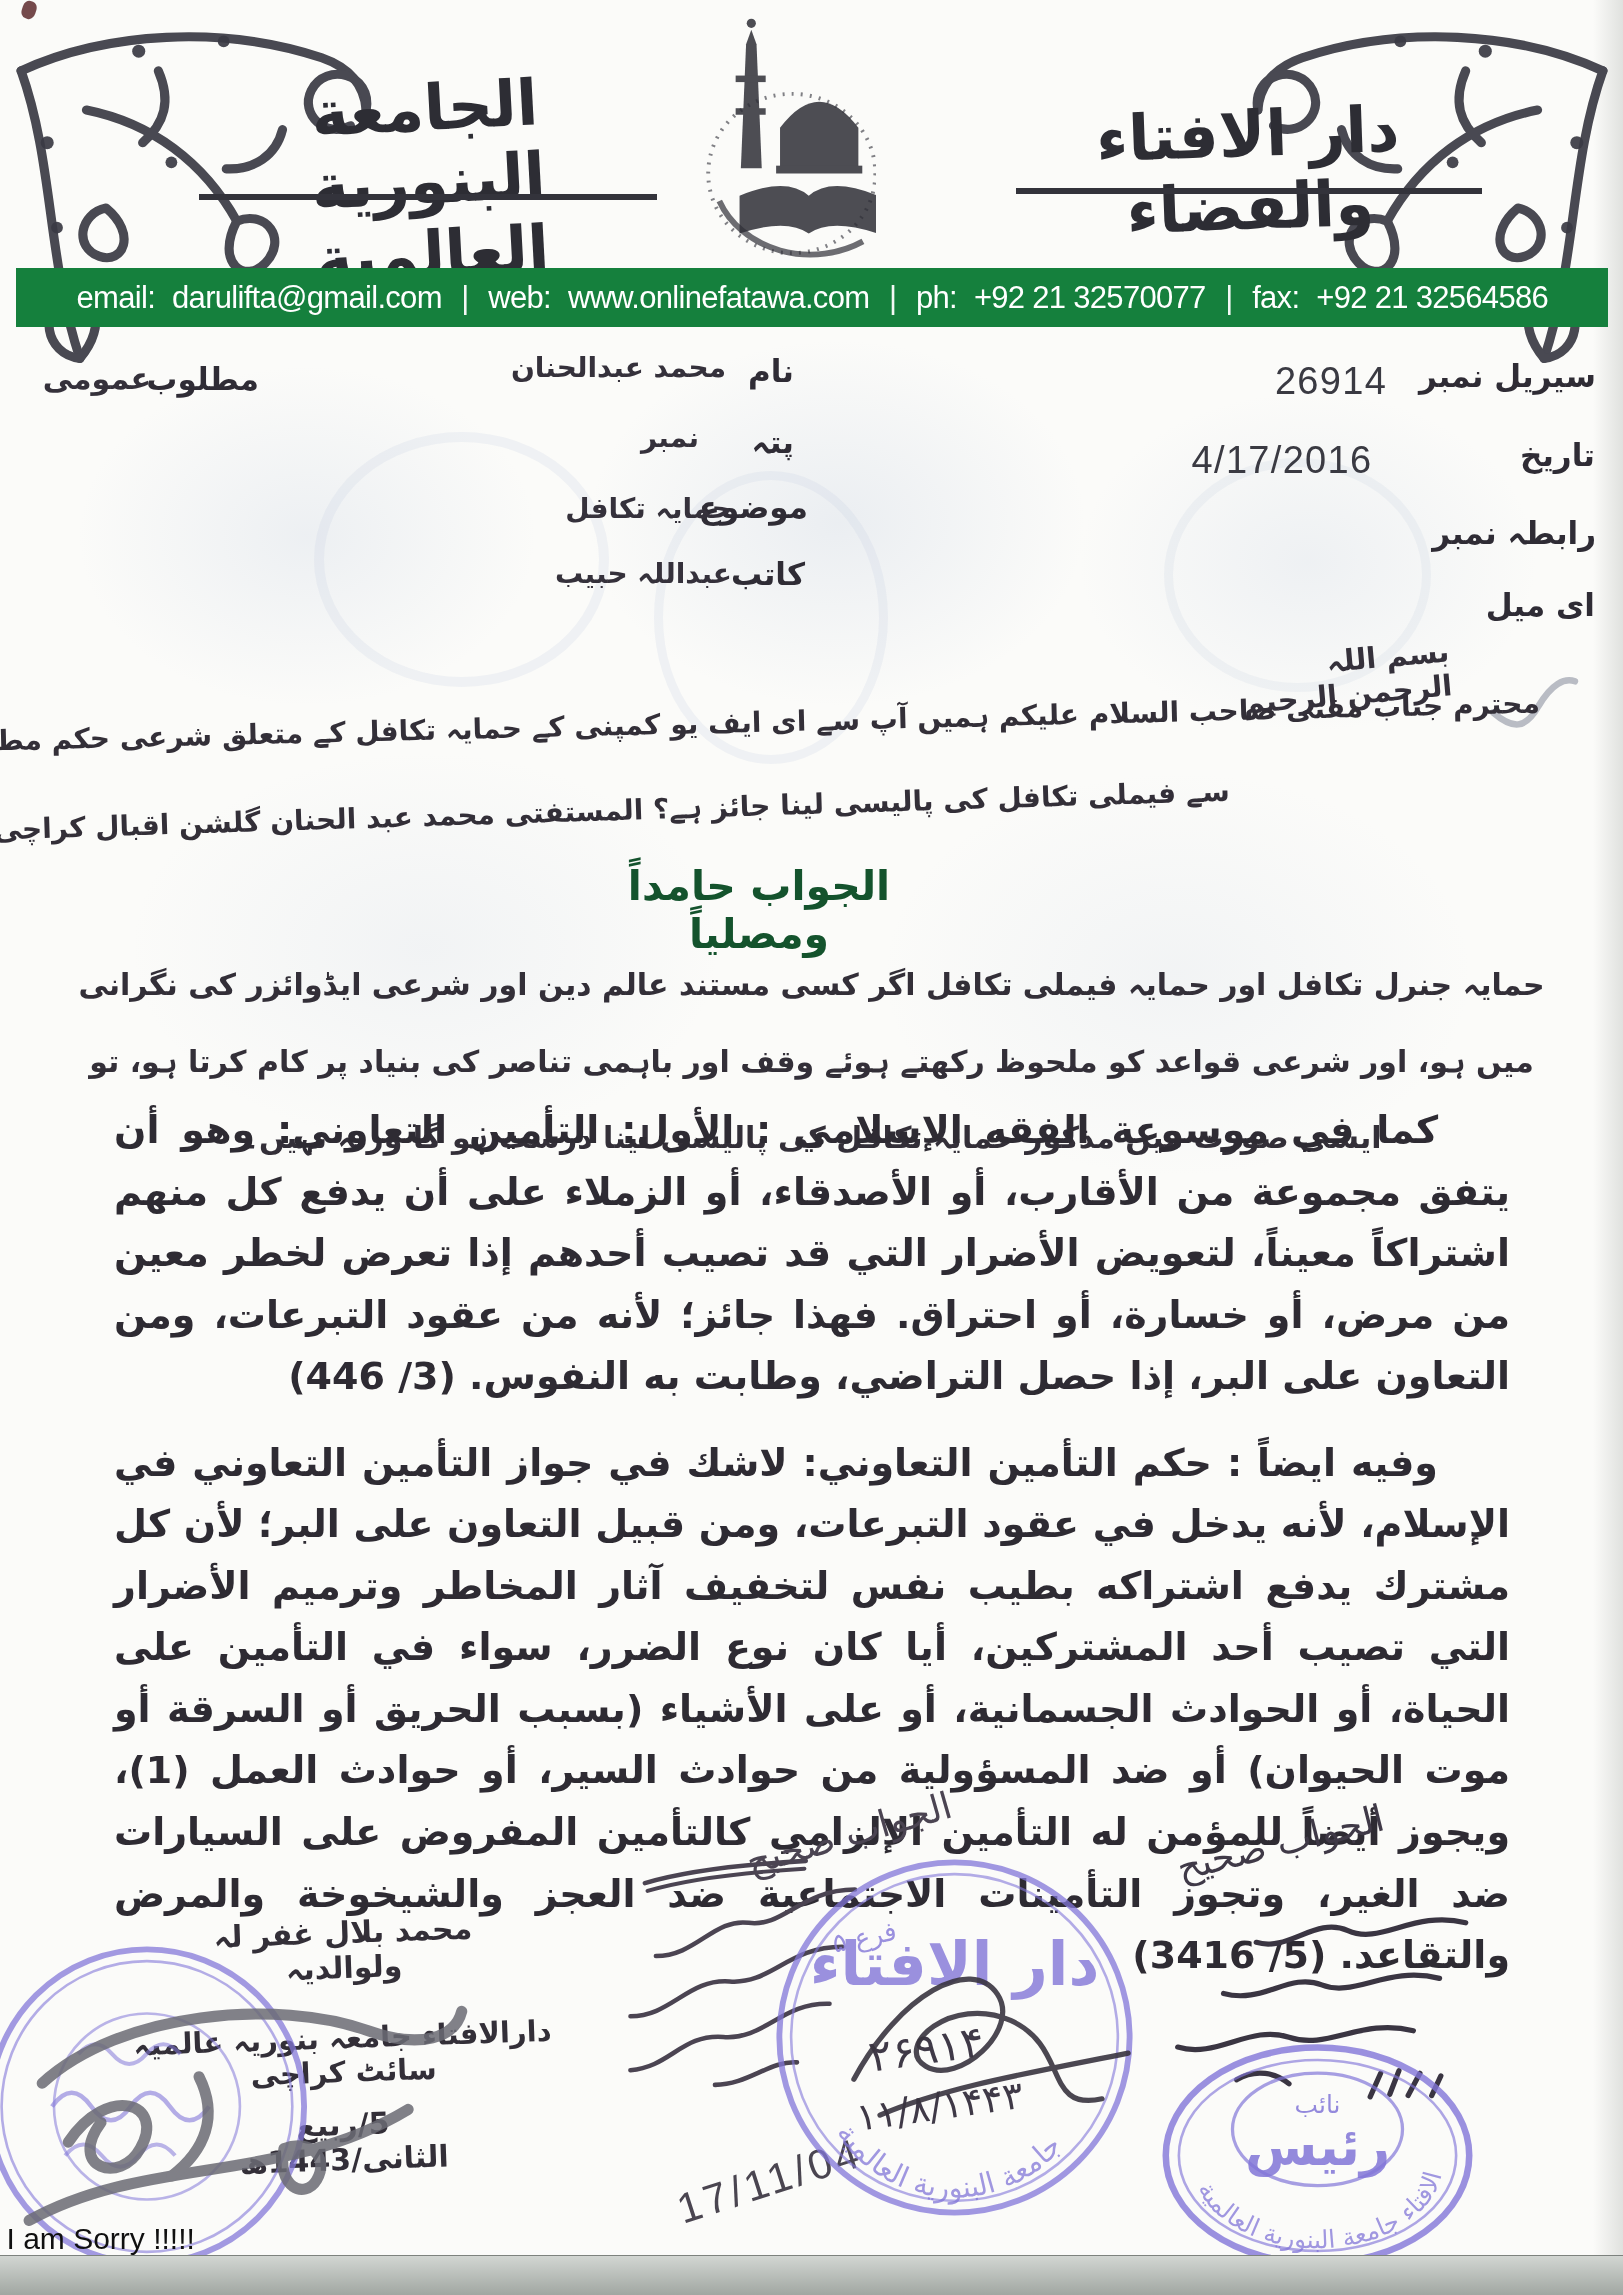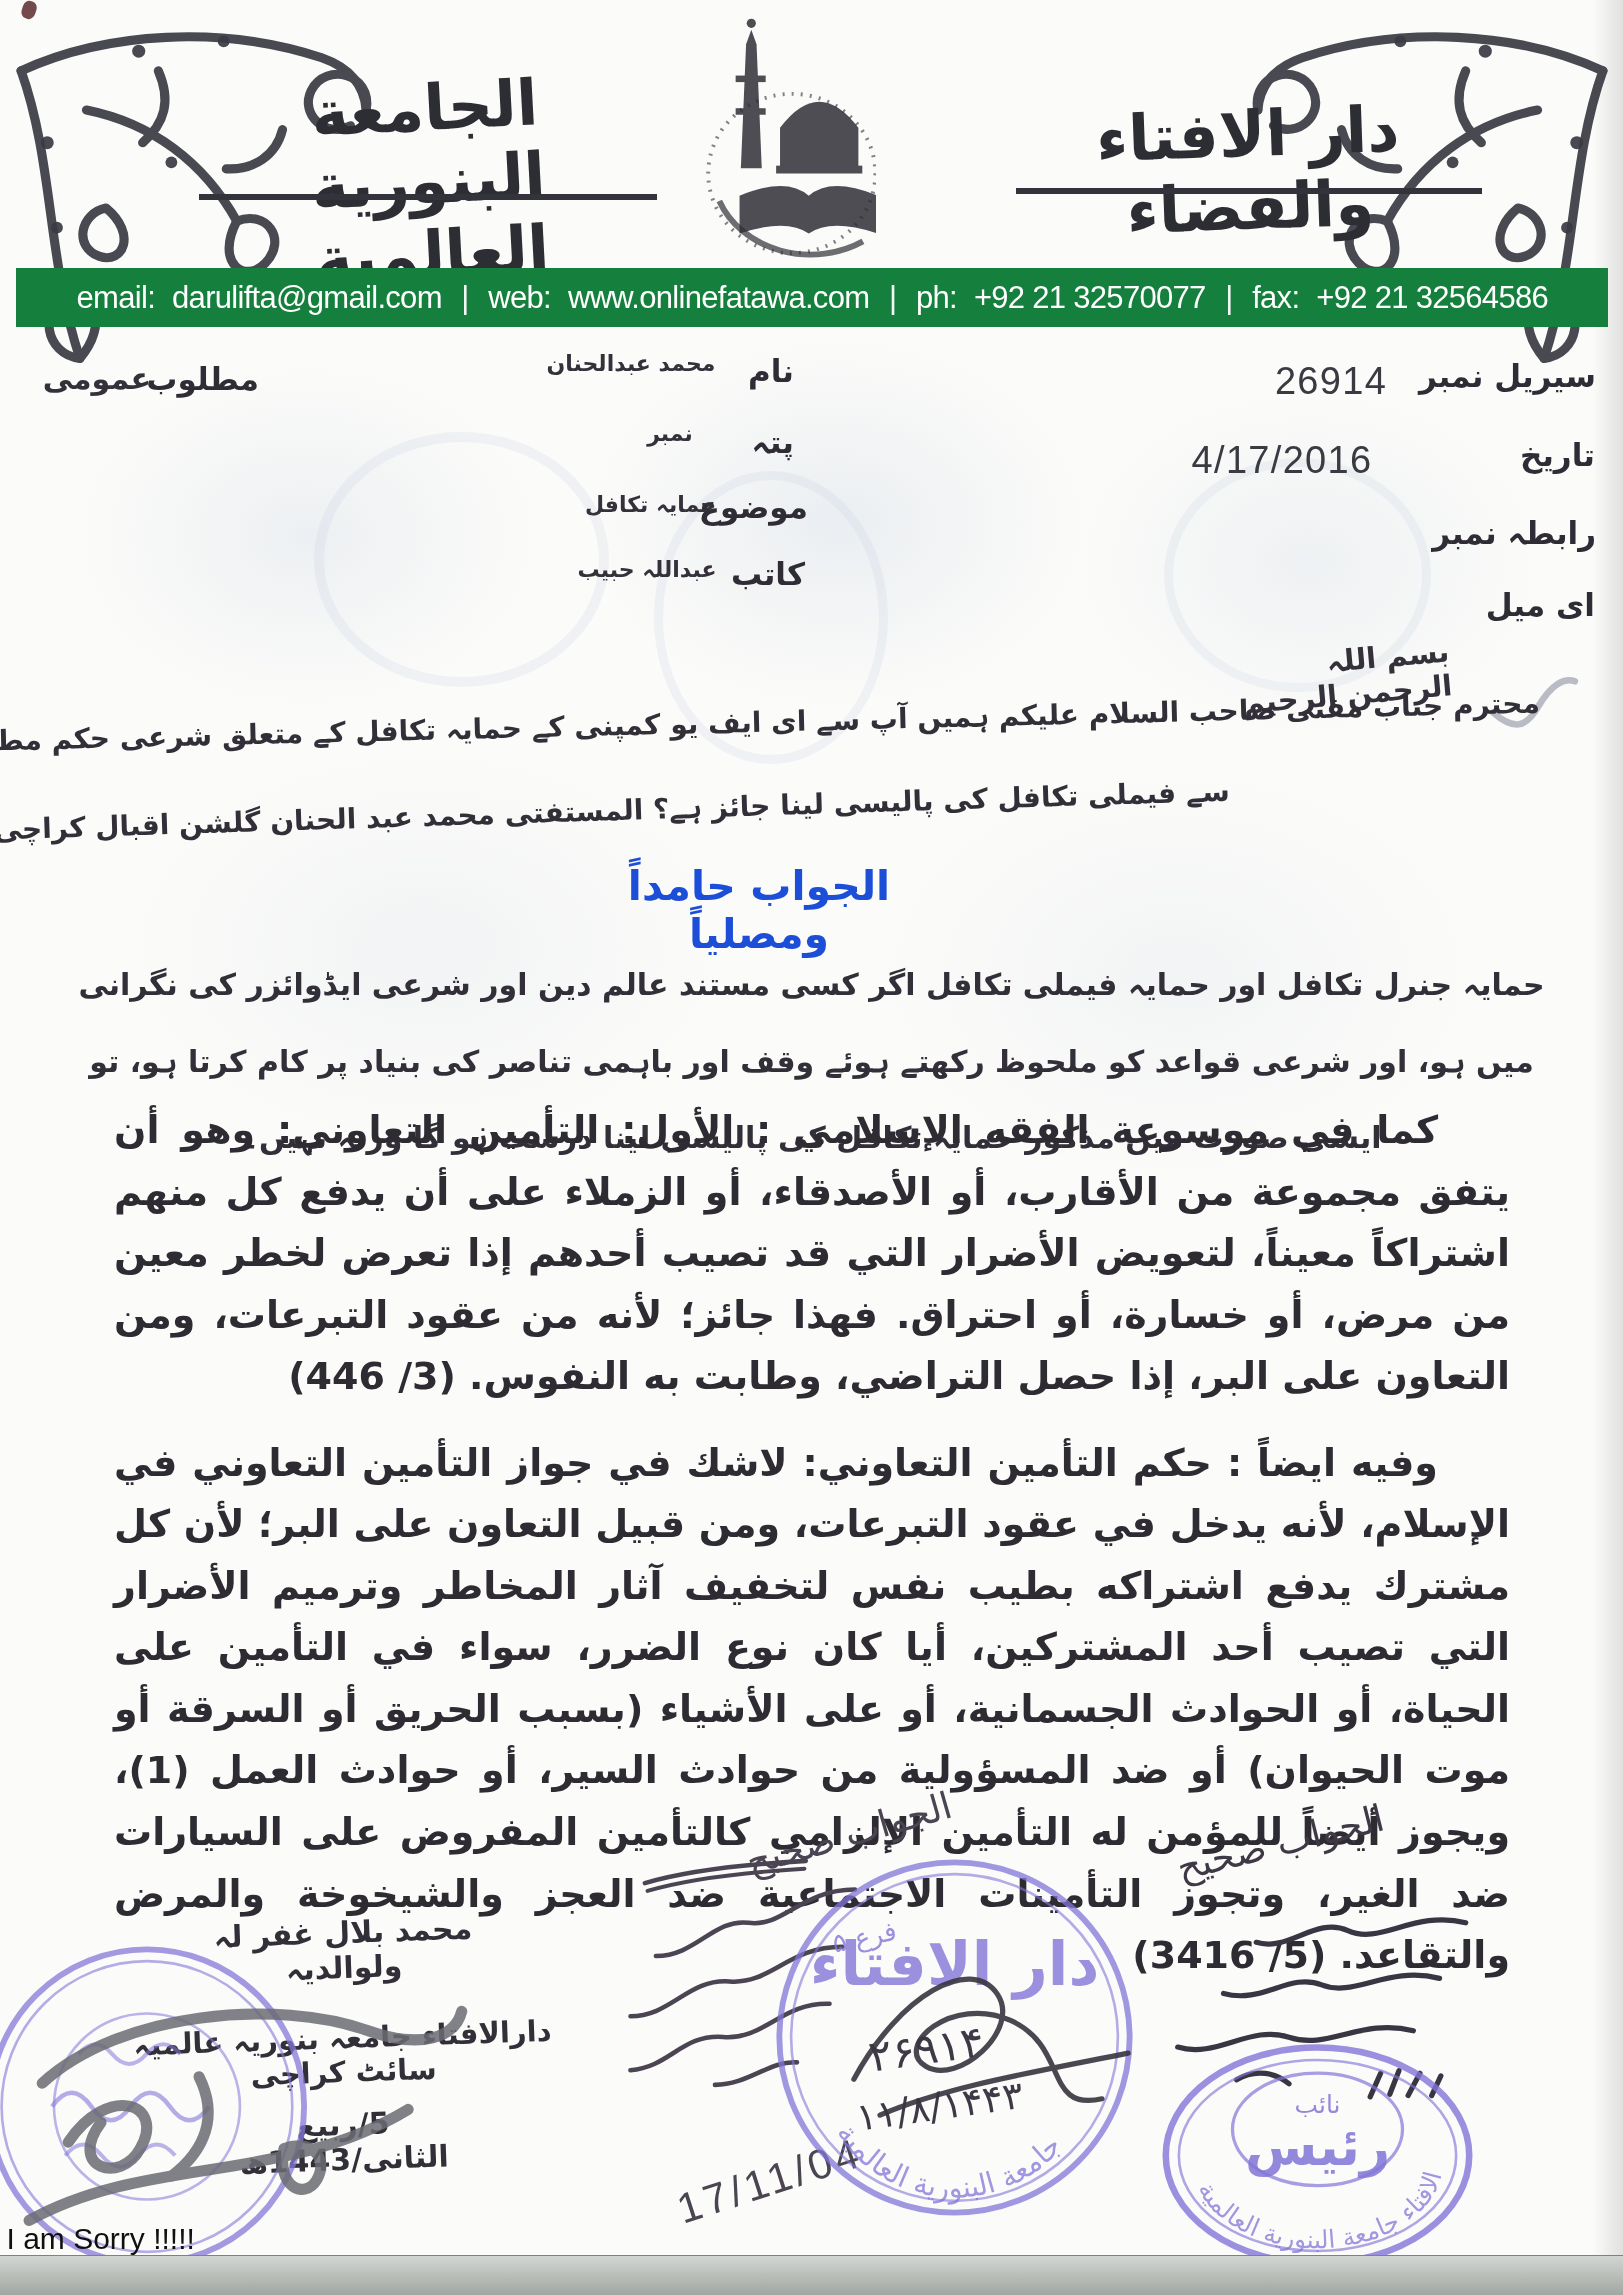--- a/index.html
+++ b/index.html
@@ -3,21 +3,21 @@
 <meta charset="utf-8">
 <style>
   html,body{margin:0;padding:0;background:#e9e9e7;}
   .page{position:relative;width:1624px;height:2295px;background:#fbfbf9;overflow:hidden;
         font-family:"DejaVu Sans",sans-serif;color:#2e2b33;}
   .abs{position:absolute;}
   .urdu{font-family:"DejaVu Sans",sans-serif;direction:rtl;}
   .latin{font-family:"Liberation Sans",sans-serif;}
   .b{font-weight:bold;}
   .label{font-size:31px;font-weight:bold;color:#2f2c35;white-space:nowrap;}
-  .value{font-size:22px;font-weight:bold;color:#35313b;white-space:nowrap;}
+  .value{font-size:28px;font-weight:bold;color:#35313b;white-space:nowrap;}
   .num{font-family:"Liberation Sans",sans-serif;font-size:38px;color:#3a3a42;letter-spacing:1.3px;}
   .contact-bar{display:flex;align-items:center;justify-content:center;gap:17px;
                background:#15803d;color:#ffffff;font-size:31px;letter-spacing:-0.7px;}
   .contact-bar .sep{opacity:.95;font-weight:normal;padding:0 2.6px;}
   .wm{position:absolute;border-radius:50%;pointer-events:none;}
   .arabic-block p{margin:0 0 25px 0;text-indent:72px;}
   .nowrap{white-space:nowrap;}
   svg text{font-family:"DejaVu Sans",sans-serif;}
 </style>
 </head>
@@ -134,21 +134,21 @@
 
   <div class="abs urdu b" style="left:1229px;top:644px;width:222px;font-size:29px;text-align:right;transform:rotate(-5deg);color:#35313b;">بسم اللہ الرحمن الرحیم</div>
 
   <svg class="abs" style="left:1485px;top:667px;" width="98" height="78" viewBox="0 0 150 120">
     <path d="M12 70 C42 96 62 96 82 60 C102 26 122 16 138 22" fill="none" stroke="#b9bcc4" stroke-width="10" stroke-linecap="round"></path>
   </svg>
 
   <div class="abs urdu b nowrap" style="left:36px;top:705px;width:1504px;font-size:28px;text-align:right;transform:rotate(-1.4deg);color:#332f38;">محترم جناب مفتی صاحب السلام علیکم ہمیں آپ سے ای ایف یو کمپنی کے حمایہ تکافل کے متعلق شرعی حکم مطلوب ہے؟ ہمارا سوال یہ ہے کہ کیا ای ایف یو حمایہ تکافل</div>
   <div class="abs urdu b nowrap" style="left:386px;top:788px;width:844px;font-size:28px;text-align:center;transform:rotate(-1.8deg);color:#332f38;">سے فیملی تکافل کی پالیسی لینا جائز ہے؟ المستفتی محمد عبد الحنان گلشن اقبال کراچی</div>
 
-  <div class="abs urdu b" style="left:576px;top:862px;width:366px;font-size:41px;text-align:center;color:#1d4ed8;">الجواب حامداً ومصلياً</div>
+  <div class="abs urdu b" style="left:576px;top:862px;width:366px;font-size:41px;text-align:center;color:#14532d;">الجواب حامداً ومصلياً</div>
 
   <div class="abs urdu b" style="left:69px;top:947px;width:1485px;font-size:30px;line-height:2.55;text-align:center;color:#332f38;">حمایہ جنرل تکافل اور حمایہ فیملی تکافل اگر کسی مستند عالم دین اور شرعی ایڈوائزر کی نگرانی میں ہو، اور شرعی قواعد کو ملحوظ رکھتے ہوئے وقف اور باہمی تناصر کی بنیاد پر کام کرتا ہو، تو ایسی صورت میں مذکور حمایہ تکافل کی پالیسی لینا درست ہو گا ورنہ نہیں۔</div>
 
   <div class="abs urdu arabic-block" style="left:114px;top:1100px;width:1396px;font-size:38px;font-weight:bold;line-height:1.62;text-align:justify;color:#2e2b33;">
     <p>كما في موسوعة الفقه الإسلامي : الأول: التأمين التعاوني: وهو أن يتفق مجموعة من الأقارب، أو الأصدقاء، أو الزملاء على أن يدفع كل منهم اشتراكاً معيناً، لتعويض الأضرار التي قد تصيب أحدهم إذا تعرض لخطر معين من مرض، أو خسارة، أو احتراق. فهذا جائز؛ لأنه من عقود التبرعات، ومن التعاون على البر، إذا حصل التراضي، وطابت به النفوس. (3/ 446)</p>
     <p>وفيه ايضاً : حكم التأمين التعاوني: لاشك في جواز التأمين التعاوني في الإسلام، لأنه يدخل في عقود التبرعات، ومن قبيل التعاون على البر؛ لأن كل مشترك يدفع اشتراكه بطيب نفس لتخفيف آثار المخاطر وترميم الأضرار التي تصيب أحد المشتركين، أيا كان نوع الضرر، سواء في التأمين على الحياة، أو الحوادث الجسمانية، أو على الأشياء (بسبب الحريق أو السرقة أو موت الحيوان) أو ضد المسؤولية من حوادث السير، أو حوادث العمل (1)، ويجوز أيضاً للمؤمن له التأمين الإلزامي كالتأمين المفروض على السيارات ضد الغير، وتجوز التأمينات الاجتماعية ضد العجز والشيخوخة والمرض والتقاعد. (5/ 3416)</p>
   </div>
 
 
   <div class="abs urdu b" style="left:190px;top:1915px;width:307px;font-size:30px;text-align:center;transform:rotate(-2deg);color:#332f38;">محمد بلال غفر لہ ولوالدیہ</div>

